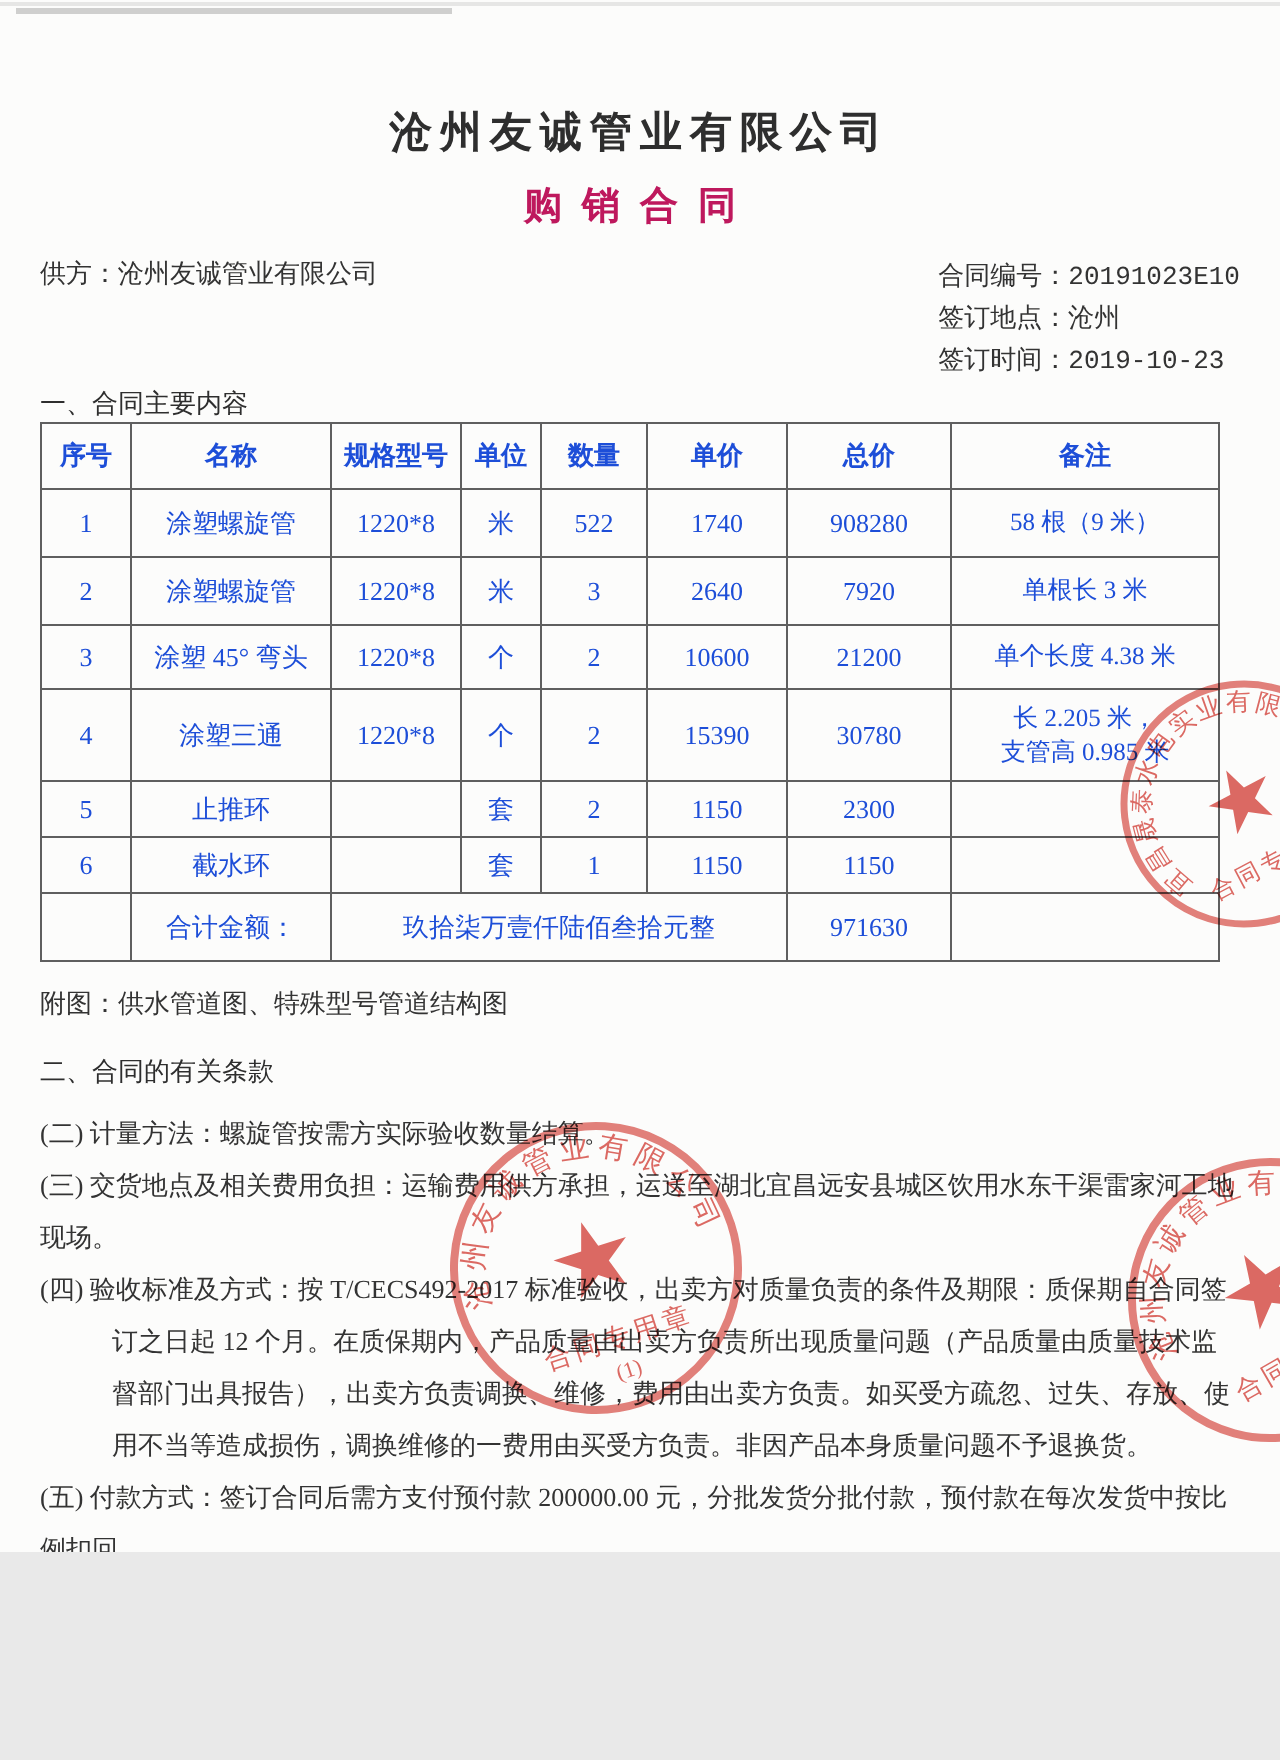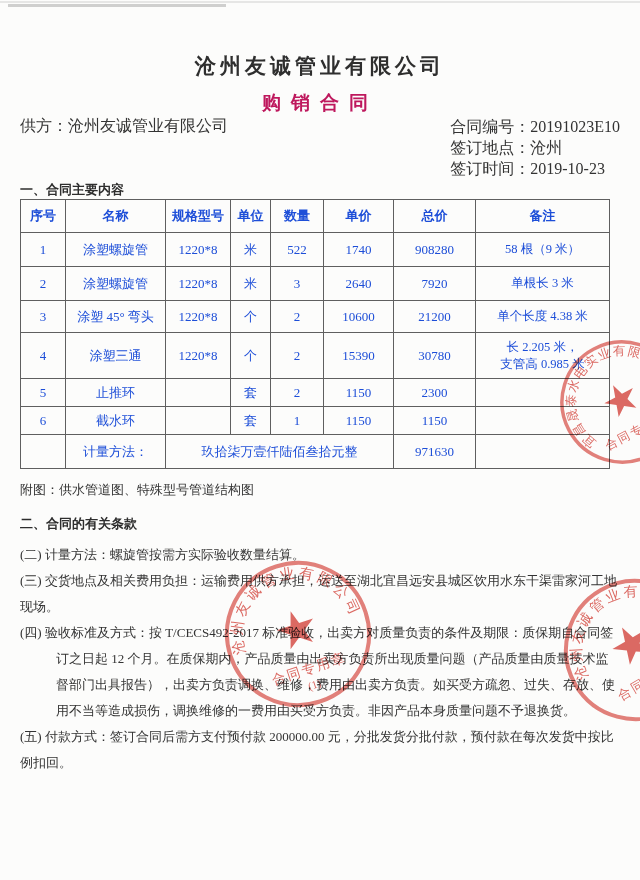--- a/index.html
+++ b/index.html
@@ -1,32 +1,32 @@
 <!DOCTYPE html>
 <html><head>
 <meta charset="utf-8">
 <style>
   html,body{margin:0;padding:0;background:#e9e9e9;}
   .page{
-    position:relative;width:640px;height:880px;margin:0 auto;
+    position:relative;width:640px;height:776px;margin:0 auto;
     background:#fcfcfb;overflow:hidden;
     font-family:"Liberation Serif","DejaVu Serif",serif;
     color:#333;
   }
   .scan-streak{position:absolute;left:8px;top:4px;width:218px;height:3px;background:#aaa;opacity:.55;}
   .scan-streak2{position:absolute;left:0;top:1px;width:100%;height:2px;background:#cfcfcf;opacity:.5;}
 
   .title-company{margin:52px 0 0;text-align:center;font-size:21px;font-weight:600;letter-spacing:4px;color:#2e2e2e;}
   .title-doc{margin:10px 0 0;text-align:center;font-size:19px;font-weight:600;letter-spacing:10px;color:#be185d;}
 
-  .info{display:flex;justify-content:space-between;margin:0 20px 0;font-size:16px;}
+  .info{display:flex;justify-content:space-between;margin:12px 20px 0;font-size:13px;font-family:Liberation Mono, monospace;}
   .info .left div{margin-bottom:16px;}
   .info .right div{line-height:21px;}
 
-  .sec-heading{margin:0 20px;font-size:13px;font-weight:700;color:#2e2e2e;}
+  .sec-heading{margin:0 20px;font-size:13px;font-weight:400;color:#2e2e2e;}
   .sec1-heading{margin-top:2px;}
   .sec2-heading{margin-top:14px;}
 
   table.items{border-collapse:collapse;margin:0 20px 0;table-layout:fixed;width:551px;font-size:13px;color:#1d4ed8;}
   table.items th,table.items td{border:1px solid #5f5f5f;text-align:center;padding:1px 2px;overflow:hidden;}
   table.items th{font-weight:600;height:30px;}
   tbody#items-body tr{height:34px;}
   tbody#items-body tr:nth-child(3){height:32px;}
   tbody#items-body tr:nth-child(4){height:46px;}
   tbody#items-body tr:nth-child(5),tbody#items-body tr:nth-child(6){height:28px;}
@@ -140,21 +140,21 @@
           <td>套</td>
           <td>1</td>
           <td>1150</td>
           <td>1150</td>
           <td class="remark"></td>
         </tr>
       </tbody>
     <tbody>
       <tr class="total-row">
         <td></td>
-        <td>计量方法：</td>
+        <td>合计金额：</td>
         <td colspan="4">玖拾柒万壹仟陆佰叁拾元整</td>
         <td>971630</td>
         <td></td>
       </tr>
     </tbody>
   </table>
 
   <div class="attachment">附图：供水管道图、特殊型号管道结构图</div>
 
   <div class="sec-heading sec2-heading">二、合同的有关条款</div>

